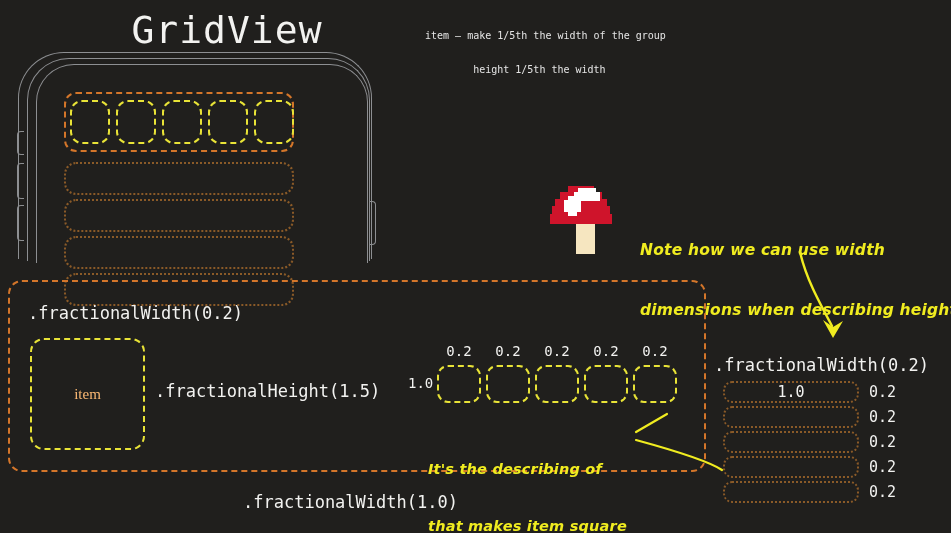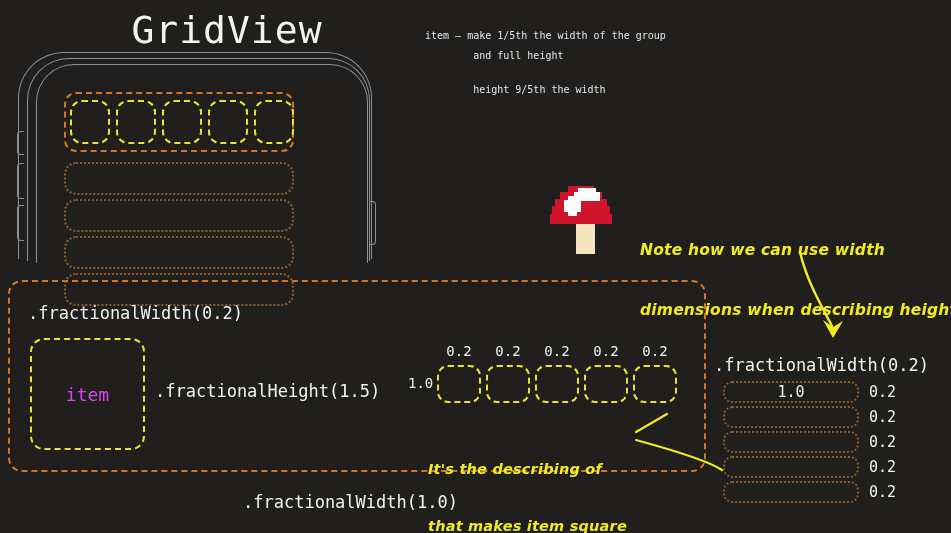--- a/index.html
+++ b/index.html
@@ -121,21 +121,21 @@
   }
   #item-box {
     left: 30px; top: 338px; width: 115px; height: 112px;
     border: 2px dashed #e8e337;
     border-radius: 14px;
     box-sizing: border-box;
   }
   #item-label {
     left: 30px; top: 338px; width: 115px; height: 112px;
     display: flex; align-items: center; justify-content: center;
-    color: #d946ef; font-size: 18px;
+    color: #fdba74; font-size: 15px; font-family: Liberation Serif, serif;
   }
   #label-fh10 {
     left: 155px; top: 381px;
     color: #f2f2f0; font-size: 17px; white-space: pre;
   }
   #label-10-mid {
     left: 408px; top: 375px;
     color: #f2f2f0; font-size: 14px; white-space: pre;
   }
 
@@ -220,23 +220,22 @@
     <div id="phone-ghosts-host">
         <div class="phone-ghost-row" style="top: 110px;"></div>
         <div class="phone-ghost-row" style="top: 147px;"></div>
         <div class="phone-ghost-row" style="top: 184px;"></div>
         <div class="phone-ghost-row" style="top: 221px;"></div>
       </div>
   </div>
 
   <div id="desc-block" class="abs">
     <div class="desc-line mono">item — make 1/5th the width of the group</div>
-    <div class="desc-line mono">        and full height</div>
     <div class="desc-gap"></div>
-    <div class="desc-line mono">        height 9/5th the width</div>
+    <div class="desc-line mono">        height 1/5th the width</div>
   </div>
 
   <svg id="mushroom" class="abs" viewBox="0 0 62 76">
     <g id="mushroom-cap" fill="#cf142b">
       <rect x="18" y="0" width="26" height="6"></rect>
       <rect x="10" y="6" width="42" height="7"></rect>
       <rect x="5" y="13" width="52" height="7"></rect>
       <rect x="2" y="20" width="58" height="8"></rect>
       <rect x="0" y="28" width="62" height="10"></rect>
     </g>

